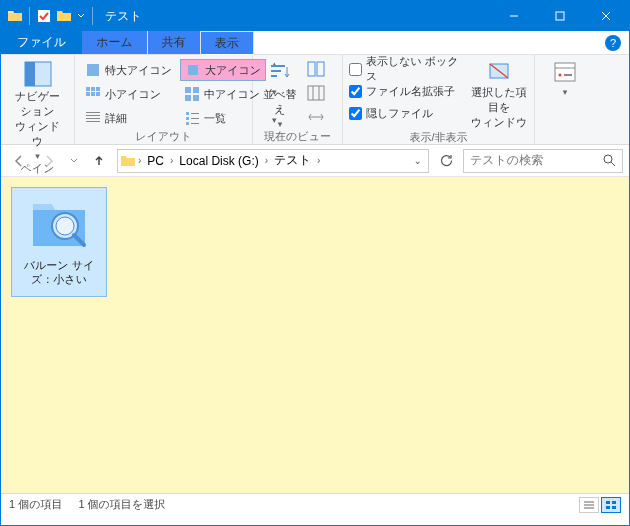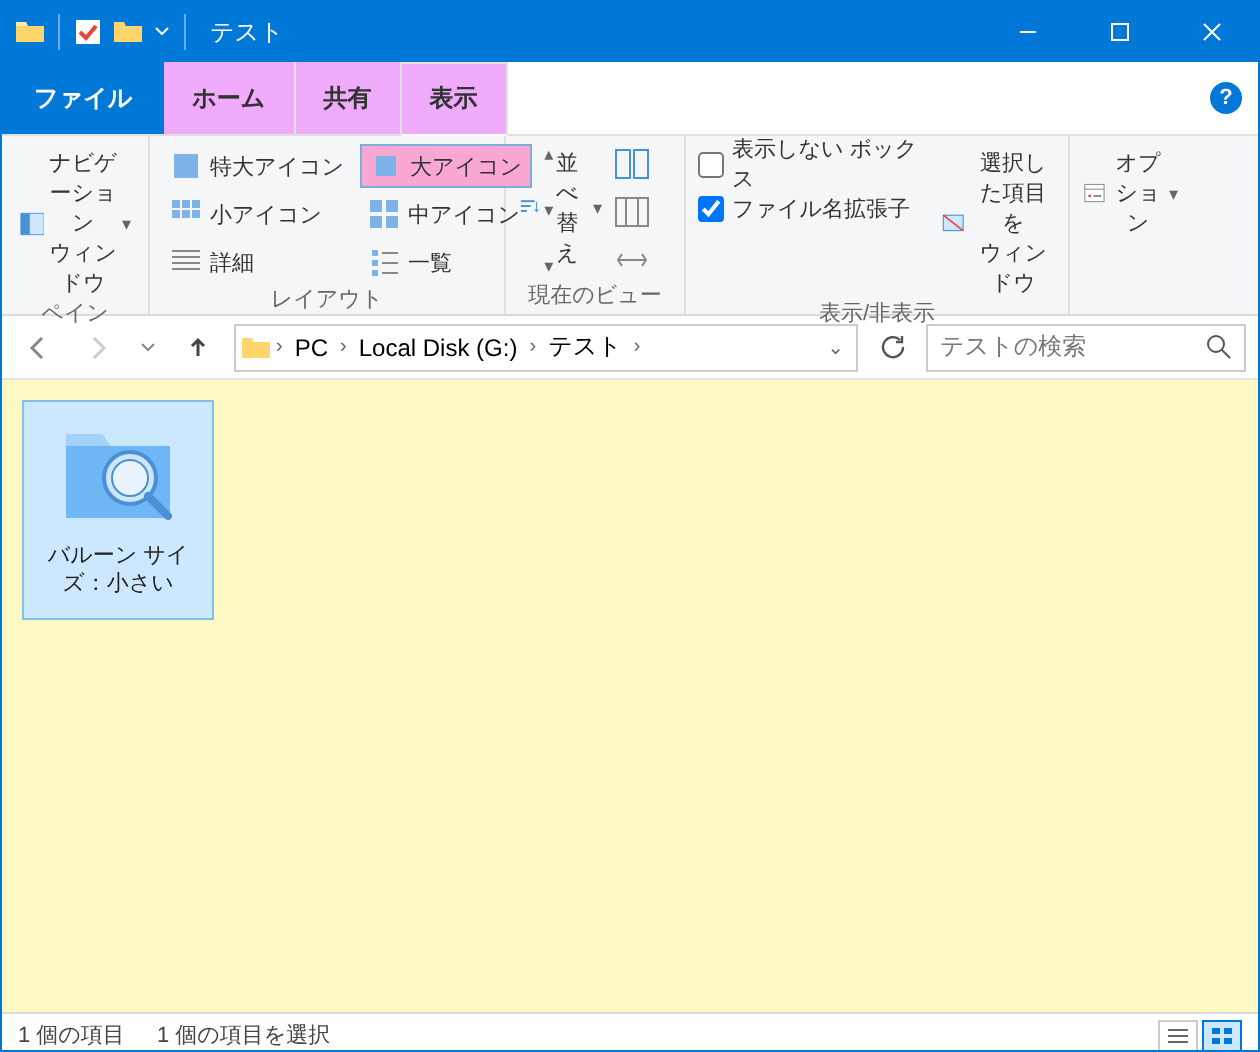--- a/index.html
+++ b/index.html
@@ -8,32 +8,32 @@
 
 .titlebar { height: 30px; background: #0078d7; display: flex; align-items: center; color: #fff; }
 .tb-left { display: flex; align-items: center; gap: 4px; padding-left: 6px; }
 .tb-icon { width: 16px; height: 16px; display: inline-flex; align-items: center; justify-content: center; }
 .tb-title { font-size: 12px; margin-left: 6px; }
 .tb-spacer { flex: 1; }
 .win-btn { width: 46px; height: 30px; display: flex; align-items: center; justify-content: center; cursor: default; }
 .divider-v { width: 1px; height: 18px; background: rgba(255,255,255,0.4); margin: 0 2px; }
 
 
-.tabbar { height: 37px; background: #fff; display: flex; border-bottom: 1px solid #e1e1e1; font-weight: bold; }
+.tabbar { height: 24px; background: #fff; display: flex; border-bottom: 1px solid #e1e1e1; }
 .file-tab { background: #0078d7; color: #fff; font-size: 12px; padding: 0 16px; display: flex; align-items: center; }
-.tab { font-size: 12px; padding: 0 14px; display: flex; align-items: center; color: #333; border-right: 1px solid #e1e1e1; background:#f0abfc; }
+.tab { font-size: 12px; padding: 0 14px; display: flex; align-items: center; color: #333; border-right: 1px solid #e1e1e1; background:#3b82f6; }
 .tab.active { border-top: 1px solid #e1e1e1; border-bottom:1px solid #fff; margin-bottom:-1px; }
 .help-q { margin-left: auto; margin-right: 8px; width: 16px; height: 16px; border-radius: 50%; background: #0078d7; color: #fff; font-size: 11px; display: flex; align-items: center; justify-content: center; align-self: center; }
 
 
 .ribbon { height: 90px; background: #f5f6f7; display: flex; border-bottom: 1px solid #dadada; }
 .rib-group { border-right: 1px solid #e1e1e1; padding: 4px 6px 2px; display: flex; flex-direction: column; justify-content: space-between; }
 .rib-group-label { text-align: center; font-size: 11px; color: #666; }
 .rib-body { display: flex; gap: 4px; align-items: flex-start; }
-.big-btn { display: flex; flex-direction: row; align-items: center; justify-content: flex-start; width: 56px; font-size: 11px; color: #333; gap: 2px; text-align: center; padding-top:2px;}
+.big-btn { display: flex; flex-direction: column; align-items: center; justify-content: flex-start; width: 56px; font-size: 11px; color: #333; gap: 2px; text-align: center; padding-top:2px;}
 .big-btn .drop { font-size: 9px; color: #666; }
 .icon-grid { display: grid; grid-template-columns: auto auto; grid-auto-rows: 22px; gap: 2px 4px; }
 .layout-btn { display: flex; align-items: center; gap: 4px; font-size: 11px; color: #333; padding: 1px 4px; white-space: nowrap;}
 .layout-btn.sel { border: 1px solid #7aaed6; background: #f9a8d4; }
 .chk { display: flex; align-items: center; gap: 4px; font-size: 11px; color: #333; height: 20px; }
 .chk input { width: 13px; height: 13px; }
 .col { display: flex; flex-direction: column; gap: 2px; }
 .mini-ic { width:16px; height:16px; display:inline-block;}
 
 
@@ -251,20 +251,24 @@
     <div class="rib-body" style="gap:8px;">
       <div class="col">
         <label class="chk">
             <input type="checkbox" style="">
             <span>表示しない ボックス</span>
           </label>
         <label class="chk">
             <input type="checkbox" checked="" style="">
             <span>ファイル名拡張子</span>
           </label>
+        <label class="chk">
+            <input type="checkbox" checked="" style="">
+            <span>隠しファイル</span>
+          </label>
       </div>
       <div class="big-btn" style="width:62px;">
         <svg width="24" height="22" viewBox="0 0 24 22">
             <rect x="3" y="3" width="18" height="14" fill="#cfe6fb" stroke="#4a90d9"></rect>
             <path d="M3 3l18 14" stroke="#e8443a" stroke-width="1.5"></path>
           </svg>
         <span style="white-space:pre-line;">選択した項目を
 ウィンドウ</span>
       </div>
     </div>
@@ -273,21 +277,20 @@
 
   <div class="rib-group" style="width:60px;border-right:none;">
     <div class="rib-body" style="justify-content:center;">
       <div class="big-btn" style="width:52px;">
         <svg width="26" height="24" viewBox="0 0 26 24">
             <rect x="3" y="2" width="20" height="18" fill="#fff" stroke="#888"></rect>
             <path d="M3 7h20" stroke="#888"></path>
             <circle cx="8" cy="14" r="1.5" fill="#e8443a"></circle>
             <rect x="12" y="13" width="8" height="2" fill="#888"></rect>
           </svg>
-        <span>オプション</span>
         <span class="drop">▾</span>
       </div>
     </div>
     <div class="rib-group-label">&nbsp;</div>
   </div>
 </div>
 
 <div class="addrbar">
   <div class="nav-arrow">
       <svg width="16" height="16">

